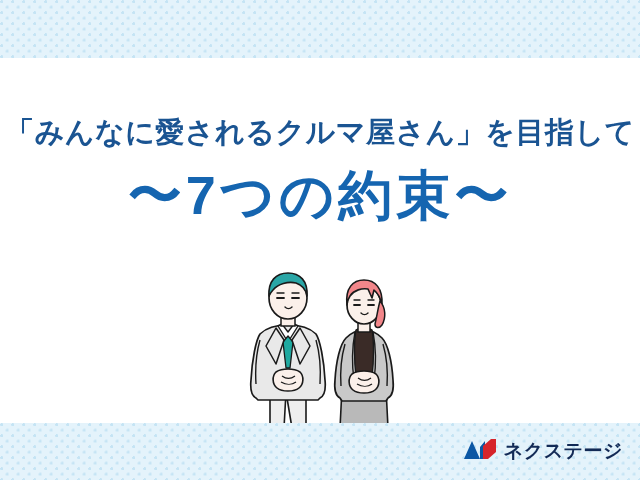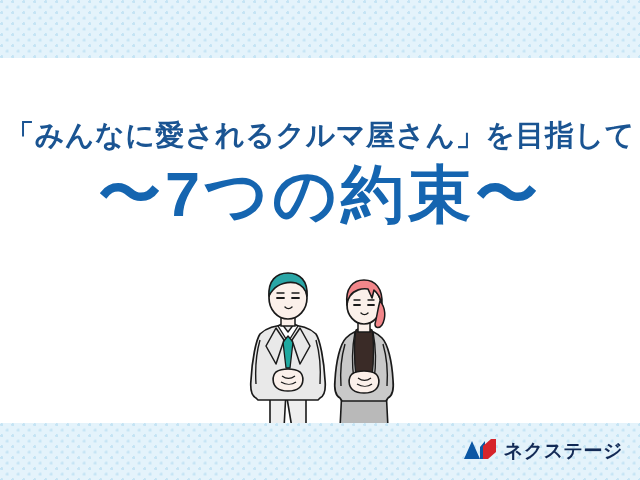--- a/index.html
+++ b/index.html
@@ -37,32 +37,32 @@
 
   
   .headline {
     position: absolute;
     left: 0;
     top: 118px;
     width: 640px;
     text-align: center;
   }
   .headline-line1 {
-    font-family: Liberation Sans, sans-serif;
+    font-family: Liberation Mono, monospace;
     font-size: 29px;
     font-weight: 700;
     letter-spacing: 0.5px;
     color: #1a5492;
     line-height: 1.2;
     white-space: nowrap;
   }
   .headline-line2 {
-    margin-top: 6px;
+    margin-top: 12px;
     font-family: "Liberation Sans", "DejaVu Sans", sans-serif;
-    font-size: 63px;
+    font-size: 54px;
     font-weight: 700;
     letter-spacing: 4px;
     color: #1565b0;
     line-height: 1.12;
     white-space: nowrap;
   }
 
   
   .illustration {
     position: absolute;

